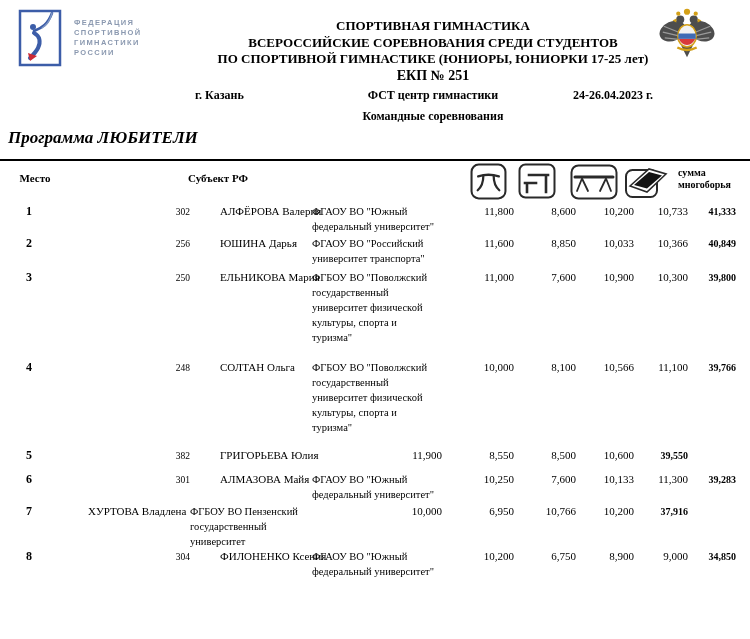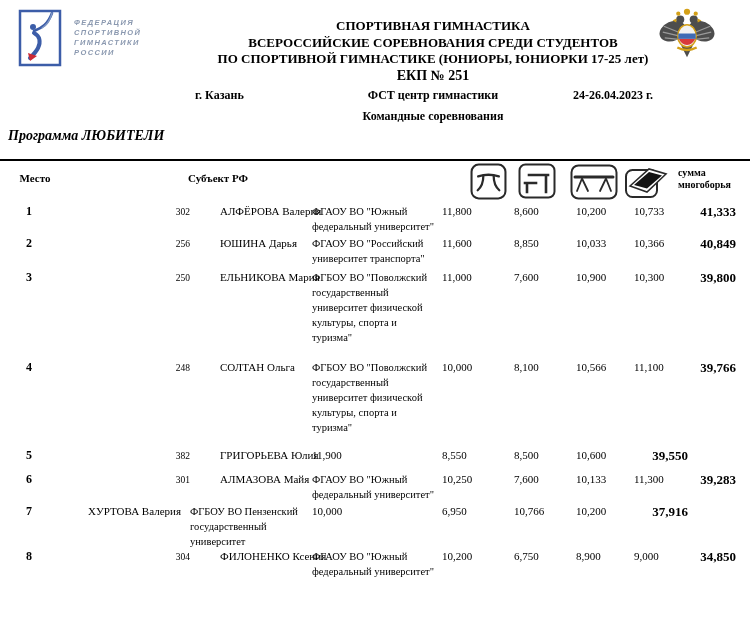--- a/index.html
+++ b/index.html
@@ -6,59 +6,59 @@
   .wrap{position:relative;width:750px;height:639px;background:#fff;overflow:hidden;
         font-family:"Liberation Serif",serif;color:#000;}
   .abs{position:absolute;}
 
   
   .org-text{font-family:"Liberation Sans",sans-serif;font-size:7.5px;line-height:10px;
             letter-spacing:1.4px;color:#8b99b0;font-weight:bold;}
   .title{font-weight:bold;text-align:center;font-size:13px;line-height:16.5px;}
   .title-small{font-weight:bold;text-align:center;font-size:14px;}
   .meta{font-weight:bold;font-size:12px;}
-  .program{font-weight:bold;font-style:italic;font-size:14px;}
+  .program{font-weight:bold;font-style:italic;font-size:17px;}
 
   
   .rule{background:#000;}
   .colhead{font-weight:bold;font-size:11px;text-align:center;}
   .sumhead{font-weight:bold;font-size:10px;line-height:11.5px;}
 
   
   .rows{left:0;top:204px;width:750px;}
   .row{display:grid;grid-template-columns:58px 132px 122px 130px 72px 62px 58px 54px 48px;
        align-items:start;margin-bottom:2px;}
   .row:nth-child(2){margin-bottom:4px;}
   .row:nth-child(3){margin-bottom:15px;}
   .row:nth-child(4){margin-bottom:13px;}
   .row:nth-child(5){margin-bottom:8px;}
   .row:nth-child(7),.row:nth-child(8),.row:nth-child(9){margin-bottom:0;}
   .c-place{text-align:center;font-weight:bold;font-size:12px;line-height:15px;}
   .c-bib{text-align:right;font-size:9.5px;line-height:15px;padding-top:1px;}
   .c-name{padding-left:30px;font-size:11px;line-height:15px;white-space:nowrap;}
   .c-team{font-size:10.5px;line-height:15px;padding-right:4px;}
-  .c-s{text-align:left;font-size:11px;line-height:15px;}
-  .c-total{text-align:right;font-weight:bold;font-size:13px;line-height:15px;}
+  .c-s{text-align:right;font-size:11px;line-height:15px;}
+  .c-total{text-align:right;font-weight:bold;font-size:10px;line-height:15px;}
 </style>
 </head>
 <body>
 
 <div class="wrap">
 
   <div class="abs" style="left:18px;top:8px;width:46px;height:60px;">
     <svg width="46" height="60" viewBox="0 0 46 60">
       <rect x="2" y="3" width="40" height="54" fill="#fff" stroke="#3c5da8" stroke-width="2.5"></rect>
       <path d="M34,5 C30,16 24,20 16,23" fill="none" stroke="#3c5da8" stroke-width="2.6" stroke-linecap="round"></path>
       <path d="M34,5 C32,13 29,17 24,20" fill="none" stroke="#7f97c4" stroke-width="1.4" stroke-linecap="round"></path>
       <circle cx="15" cy="19" r="3" fill="#3c5da8"></circle>
       <path d="M16,25 C22,28 23,34 20,40 C18,44 15,47 12,50" fill="none" stroke="#3c5da8" stroke-width="4" stroke-linecap="round"></path>
       <path d="M10,45 L19,48 L12,53 Z" fill="#cc2a36"></path>
     </svg>
   </div>
-  <div class="abs org-text" style="left:74px;top:18px;font-style:italic;">
+  <div class="abs org-text" style="left:74px;top:18px;">
     <div>ФЕДЕРАЦИЯ</div>
     <div>СПОРТИВНОЙ</div>
     <div>ГИМНАСТИКИ</div>
     <div>РОССИИ</div>
   </div>
 
   <div class="abs" style="left:658px;top:6px;width:58px;height:56px;">
     <svg width="58" height="56" viewBox="0 0 60 56">
       <ellipse cx="15" cy="25" rx="14" ry="10" fill="#4d4d4d" transform="rotate(-24 15 25)"></ellipse>
       <ellipse cx="45" cy="25" rx="14" ry="10" fill="#4d4d4d" transform="rotate(24 45 25)"></ellipse>
@@ -194,21 +194,21 @@
         <div class="c-name">АЛМАЗОВА Майя</div>
         <div class="c-team">ФГАОУ ВО "Южный федеральный университет"</div>
         <div class="c-s">10,250</div>
         <div class="c-s">7,600</div>
         <div class="c-s">10,133</div>
         <div class="c-s">11,300</div>
         <div class="c-total">39,283</div>
       </div>
       <div class="row">
         <div class="c-place">7</div>
-        <div class="c-name">ХУРТОВА Валерия</div>
+        <div class="c-name">ХУРТОВА Владлена</div>
         <div class="c-team">ФГБОУ ВО Пензенский государственный университет</div>
         <div class="c-s">10,000</div>
         <div class="c-s">6,950</div>
         <div class="c-s">10,766</div>
         <div class="c-s">10,200</div>
         <div class="c-total">37,916</div>
       </div>
       <div class="row">
         <div class="c-place">8</div>
         <div class="c-bib">304</div>

